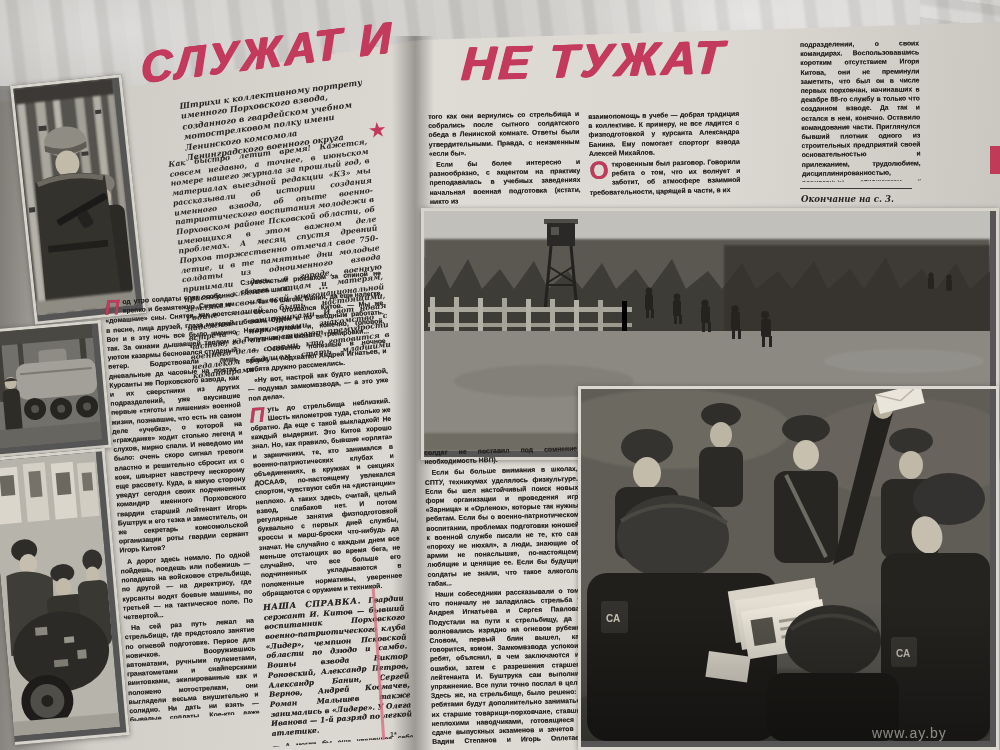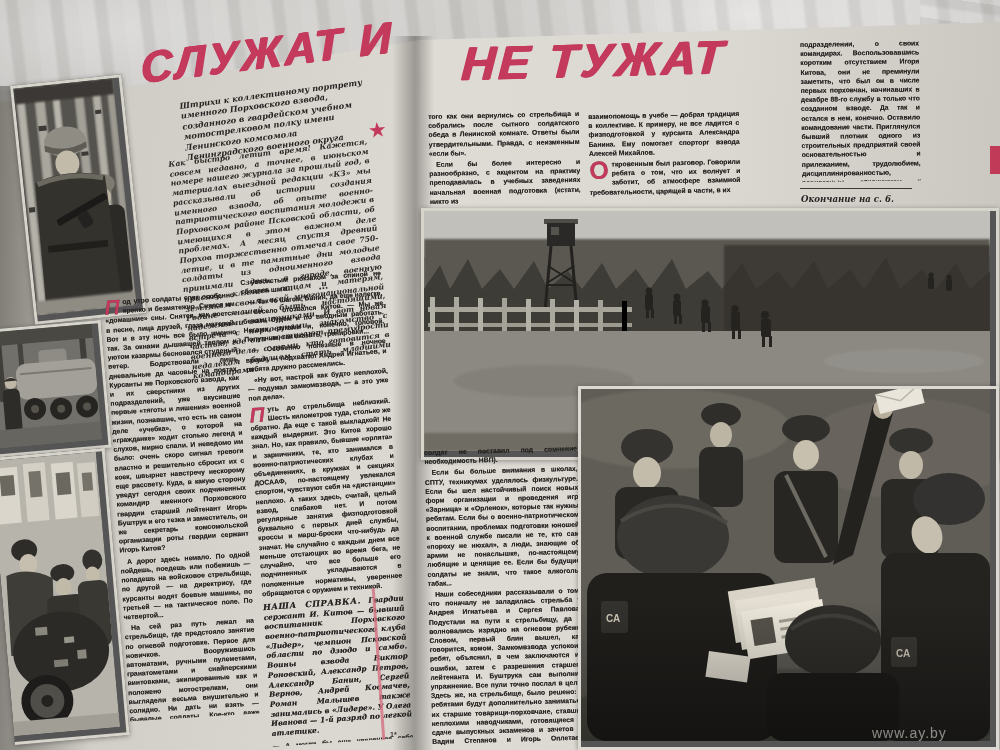--- a/index.html
+++ b/index.html
@@ -222,21 +222,21 @@
     <p>Если бы более интересно и разнообразно, с акцентом на практику преподавалась в учебных заведениях начальная военная подготовка (кстати, никто из</p>
   </div>
   <div class="abs smalltext rcol2">
     <p class="nin">взаимопомощь в учебе — добрая традиция в коллективе. К примеру, не все ладится с физподготовкой у курсанта Александра Банина. Ему помогает спорторг взвода Алексей Михайлов.</p>
     <p class="nin"><span class="dcapO">О</span><span>ткровенным был разговор. Говорили ребята о том, что их волнует и заботит, об атмосфере взаимной требовательности, царящей в части, в их</span></p>
   </div>
   <div class="abs smalltext rcol3">
     <p class="nin">подразделении, о своих командирах. Воспользовавшись коротким отсутствием Игоря Китова, они не преминули заметить, что был он в числе первых порховчан, начинавших в декабре 88-го службу в только что созданном взводе. Да так и остался в нем, конечно. Оставило командование части. Приглянулся бывший плотник одного из строительных предприятий своей основательностью и прилежанием, трудолюбием, дисциплинированностью, ревностным отношением к выполнению возложенных на него обязанностей. Сло-</p>
   </div>
   <div class="abs endrule"></div>
-  <div class="abs endnote">Окончание на с. 6.</div>
+  <div class="abs endnote">Окончание на с. 3.</div>
 
   <div class="abs ph ph4">
     <svg width="566" height="240" viewBox="0 0 566 240">
       <defs>
           <filter id="bl2">
             <feGaussianBlur stdDeviation="0.8"></feGaussianBlur>
           </filter>
         </defs>
       <rect width="566" height="240" fill="#8d8b83"></rect>
       <rect x="0" y="0" width="566" height="46" fill="#c2c0bb"></rect>

